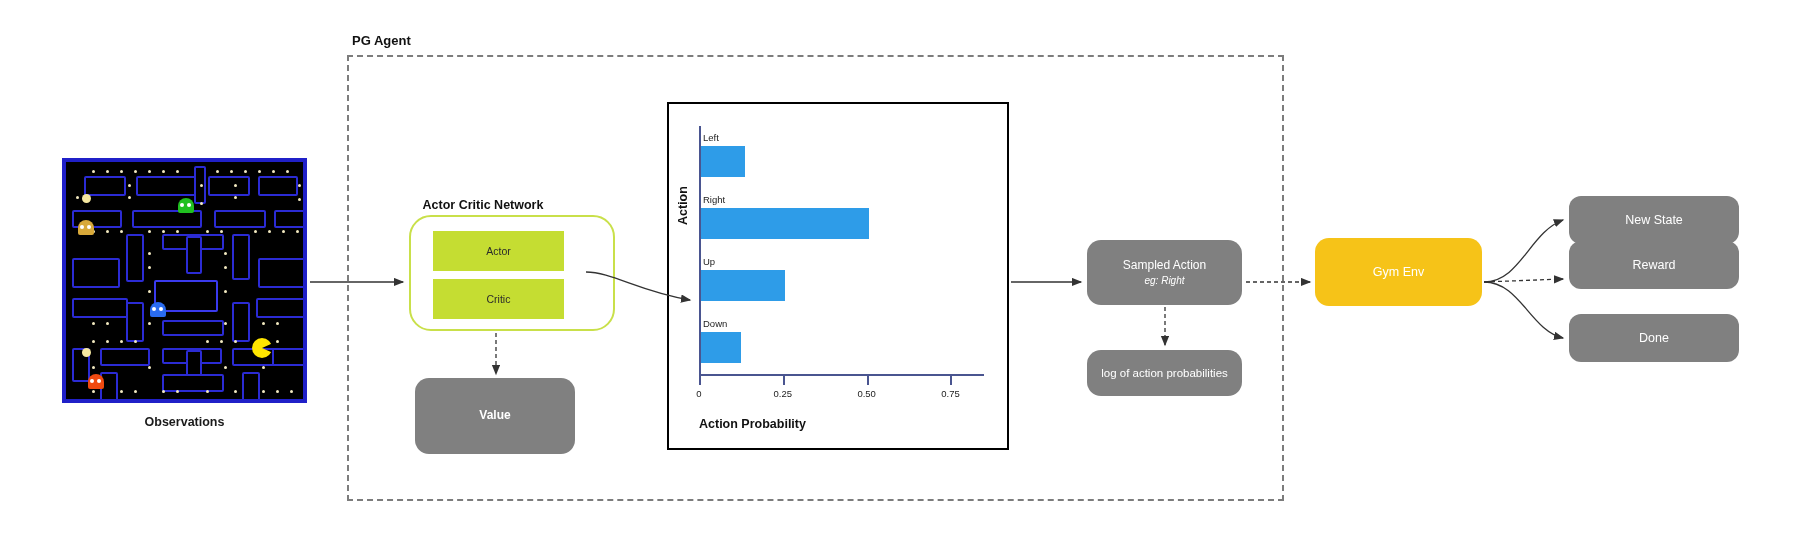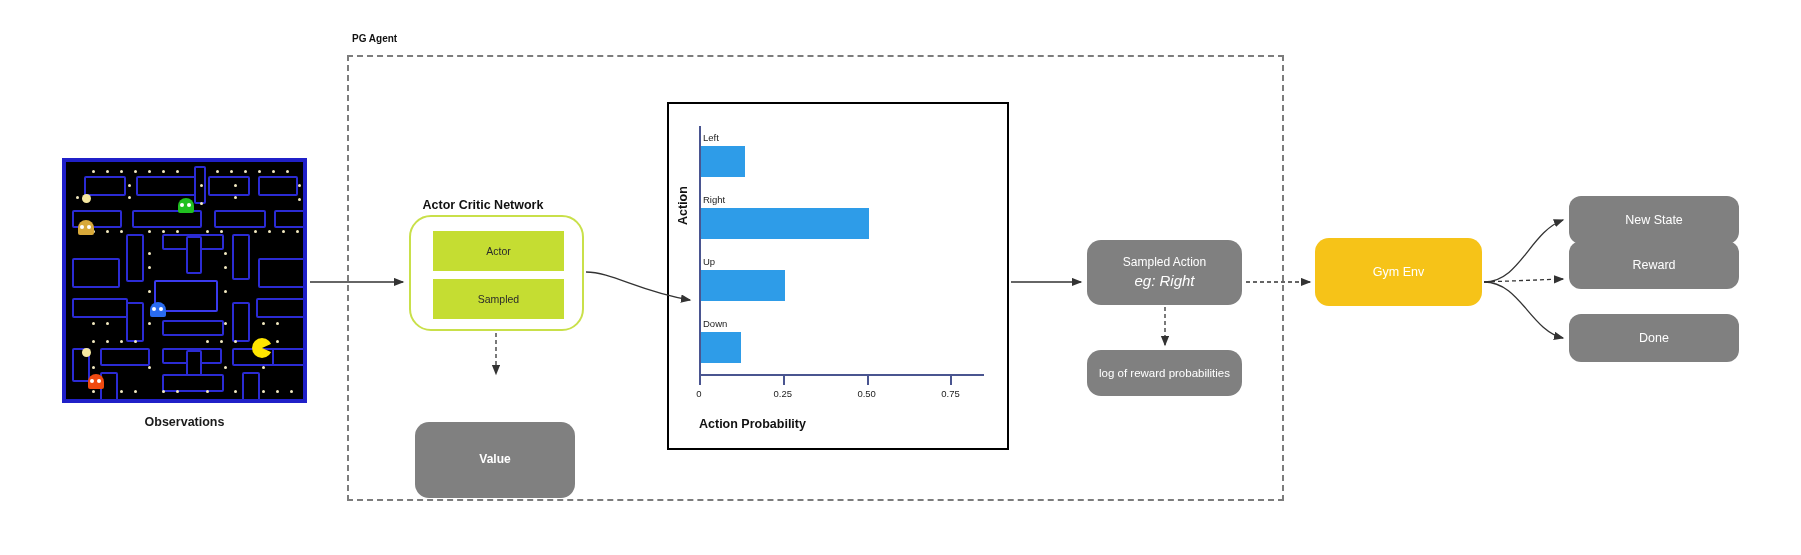--- a/index.html
+++ b/index.html
@@ -18,37 +18,37 @@
   .ghost:after{content:"";position:absolute;left:2px;top:5px;width:4px;height:4px;
       background:#fff;border-radius:50%;box-shadow:7px 0 0 #fff;}
   .pac{position:absolute;width:20px;height:20px;background:#ffe600;border-radius:50%;
       clip-path:polygon(100% 28%,50% 50%,100% 72%,100% 100%,0 100%,0 0,100% 0);}
   #obs-label{left:62px;top:415px;width:245px;text-align:center;
       font-size:12.5px;font-weight:bold;color:#1a1a1a;}
 
   
   #pg-box{left:347px;top:55px;width:937px;height:446px;
       border:2px dashed #7c7c7c;box-sizing:border-box;background:transparent;}
-  #pg-title{left:352px;top:33px;font-size:10px;font-weight:bold;color:#111;}
+  #pg-title{left:352px;top:33px;font-size:13px;font-weight:bold;color:#111;}
 
   
   #acn-title{left:413px;top:198px;width:140px;text-align:center;
       font-size:12.5px;font-weight:bold;color:#111;}
-  #acn-box{left:409px;top:215px;width:175px;height:116px;
+  #acn-box{left:409px;top:215px;width:206px;height:116px;
       border:2px solid #c9e04a;border-radius:22px;box-sizing:border-box;background:#fff;}
   .acn-cell{position:absolute;left:22px;width:131px;height:40px;background:#c5dd32;
       display:flex;align-items:center;justify-content:center;
       font-size:10.5px;color:#2b2b2b;}
   #acn-actor{top:14px;}
   #acn-critic{top:62px;}
 
   
   #value-box{left:415px;top:378px;width:160px;height:76px;background:#808080;
       border-radius:14px;color:#fff;display:flex;flex-direction:column;
-      align-items:center;justify-content:center;text-align:center;line-height:1.28;margin-top:44px;}
+      align-items:center;justify-content:center;text-align:center;line-height:1.28;}
   #value-title{font-size:12px;font-weight:bold;}
   #value-sub{font-size:11px;font-style:italic;padding:0 10px;}
 
   
   #chart-panel{left:667px;top:102px;width:342px;height:348px;
       border:2px solid #000;box-sizing:border-box;background:#fff;}
   #plot{position:absolute;left:699px;top:126px;width:285px;height:250px;}
   #axis-y{position:absolute;left:0;top:0;width:2px;height:248px;background:#4a5590;}
   #axis-x{position:absolute;left:0;top:248px;width:285px;height:2px;background:#4a5590;}
   .tick{position:absolute;top:250px;width:2px;height:9px;background:#4a5590;}
@@ -60,21 +60,21 @@
       transform:rotate(-90deg);transform-origin:left top;white-space:nowrap;color:#111;}
   #xlabel{position:absolute;left:699px;top:417px;width:285px;
       font-size:12.5px;font-weight:bold;color:#111;}
 
   
   .capsule{position:absolute;background:#808080;border-radius:14px;color:#fff;
       display:flex;flex-direction:column;align-items:center;justify-content:center;
       text-align:center;line-height:1.3;}
   #sampled-box{left:1087px;top:240px;width:155px;height:65px;}
   #sampled-title{font-size:12px;}
-  #sampled-sub{font-size:15px;font-style:italic;}
+  #sampled-sub{font-size:10px;font-style:italic;}
   #logprob-box{left:1087px;top:350px;width:155px;height:46px;font-size:11.5px;}
 
   
   #gym-box{left:1315px;top:238px;width:167px;height:68px;background:#f6c318;
       border-radius:14px;color:#fff;display:flex;align-items:center;
       justify-content:center;font-size:12.5px;}
 
   
   .outbox{position:absolute;left:1569px;width:170px;height:48px;background:#808080;
       border-radius:12px;color:#fff;display:flex;align-items:center;
@@ -216,21 +216,21 @@
   </div>
 </div>
 <div id="obs-label" class="abs">Observations</div>
 
 <div id="pg-title" class="abs">PG Agent</div>
 <div id="pg-box" class="abs"></div>
 
 <div id="acn-title" class="abs">Actor Critic Network</div>
 <div id="acn-box" class="abs">
   <div id="acn-actor" class="acn-cell">Actor</div>
-  <div id="acn-critic" class="acn-cell">Sampled</div>
+  <div id="acn-critic" class="acn-cell">Critic</div>
 </div>
 
 <div id="value-box" class="abs">
   <div id="value-title">Value</div>
 </div>
 
 <div id="chart-panel" class="abs"></div>
 <div id="ylabel" class="abs">Action</div>
 <div id="plot">
   <div id="axis-y"></div>
@@ -251,21 +251,21 @@
     <div class="ticklbl" style="left: 167.647px;">0.50</div>
     <div class="tick" style="left: 251.471px;"></div>
     <div class="ticklbl" style="left: 251.471px;">0.75</div>
   </div>
 <div id="xlabel" class="abs">Action Probability</div>
 
 <div id="sampled-box" class="capsule">
   <div id="sampled-title">Sampled Action</div>
   <div id="sampled-sub">eg: Right</div>
 </div>
-<div id="logprob-box" class="capsule">log of reward probabilities</div>
+<div id="logprob-box" class="capsule">log of action probabilities</div>
 
 <div id="gym-box" class="abs">Gym Env</div>
 
 <div id="out-newstate" class="outbox">New State</div>
 <div id="out-reward" class="outbox">Reward</div>
 <div id="out-done" class="outbox">Done</div>
 
 <svg class="ovl">
   <defs>
     <marker id="ah" markerWidth="9" markerHeight="9" refX="7" refY="3.2" orient="auto" markerUnits="strokeWidth">

